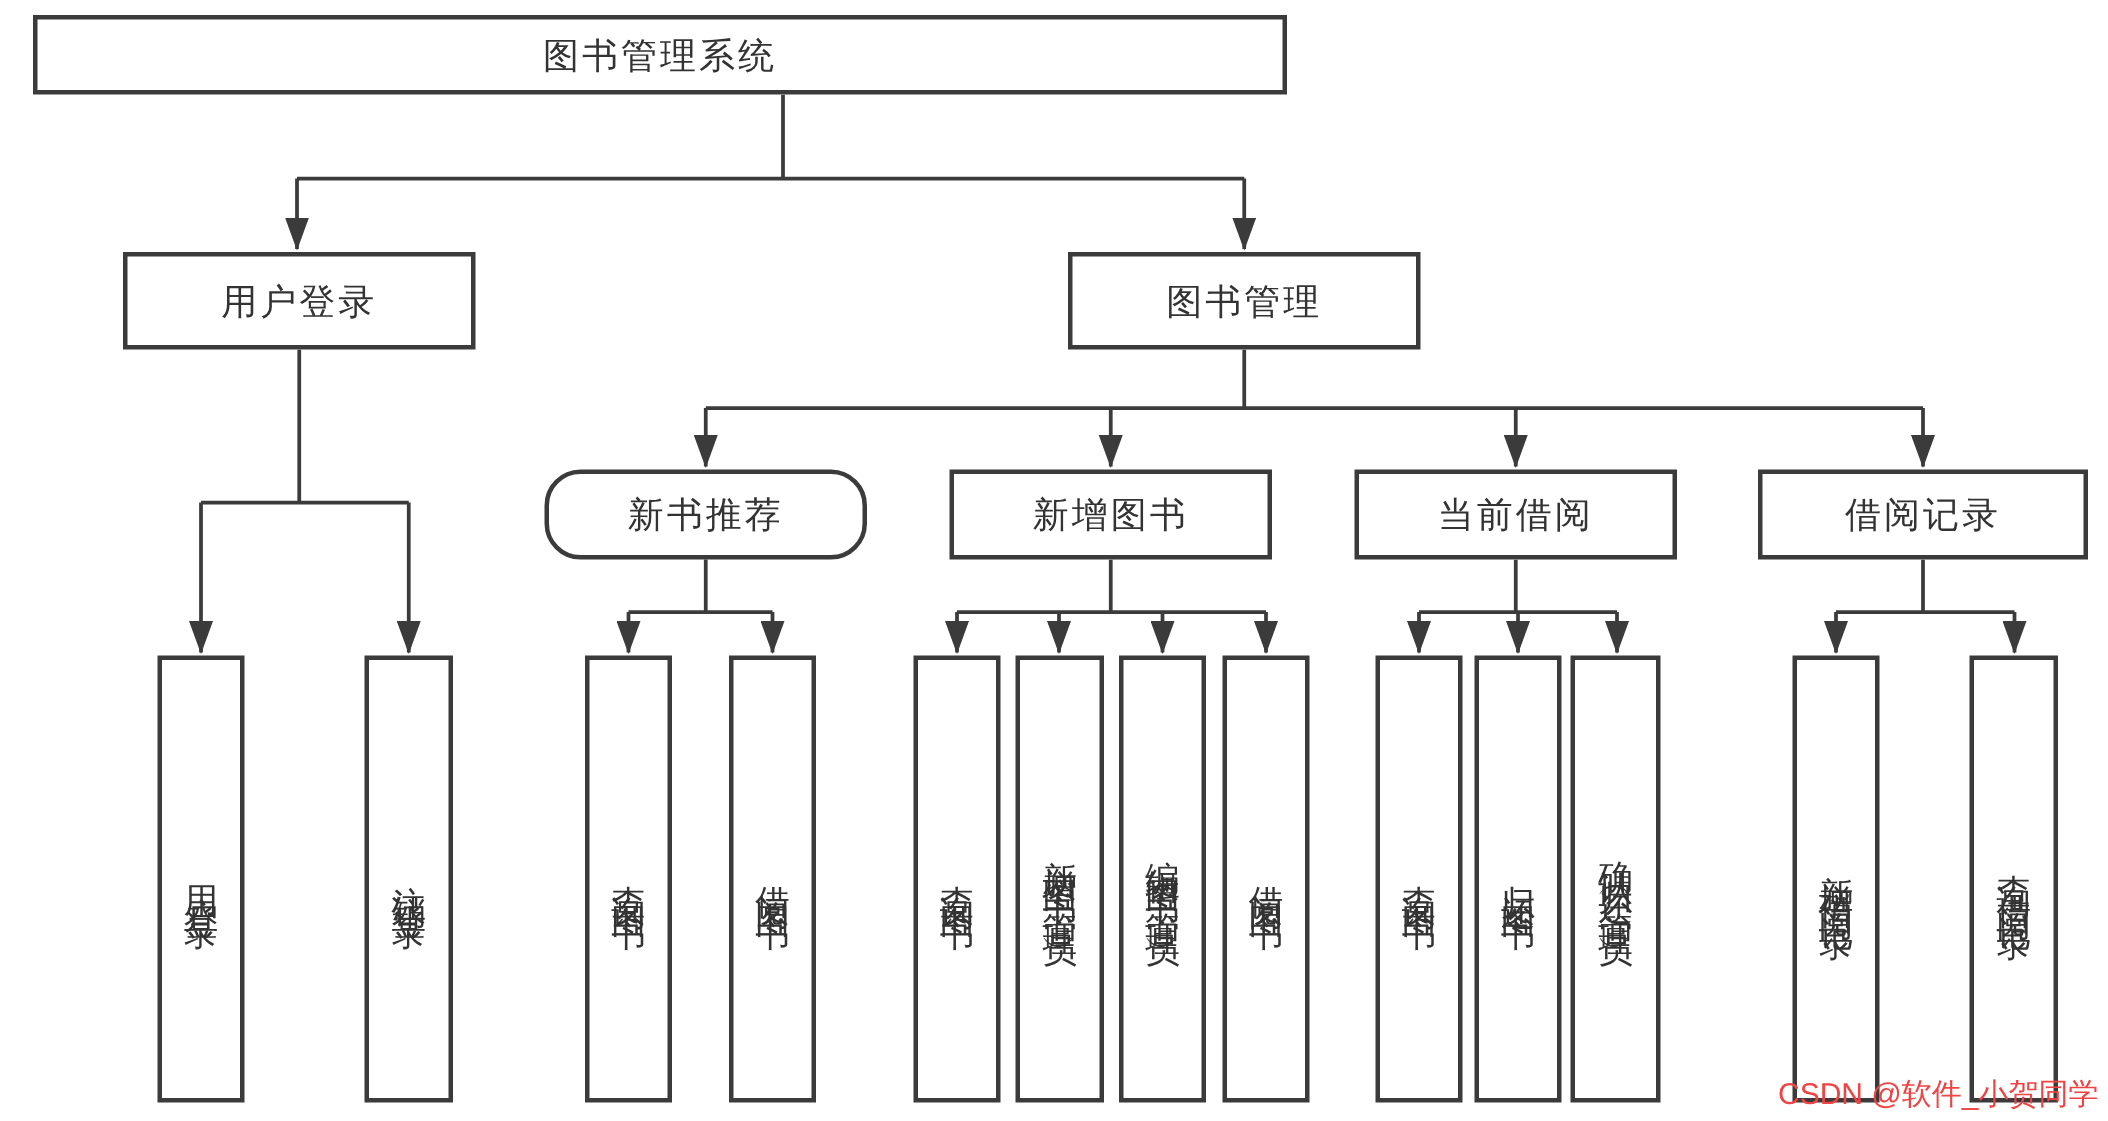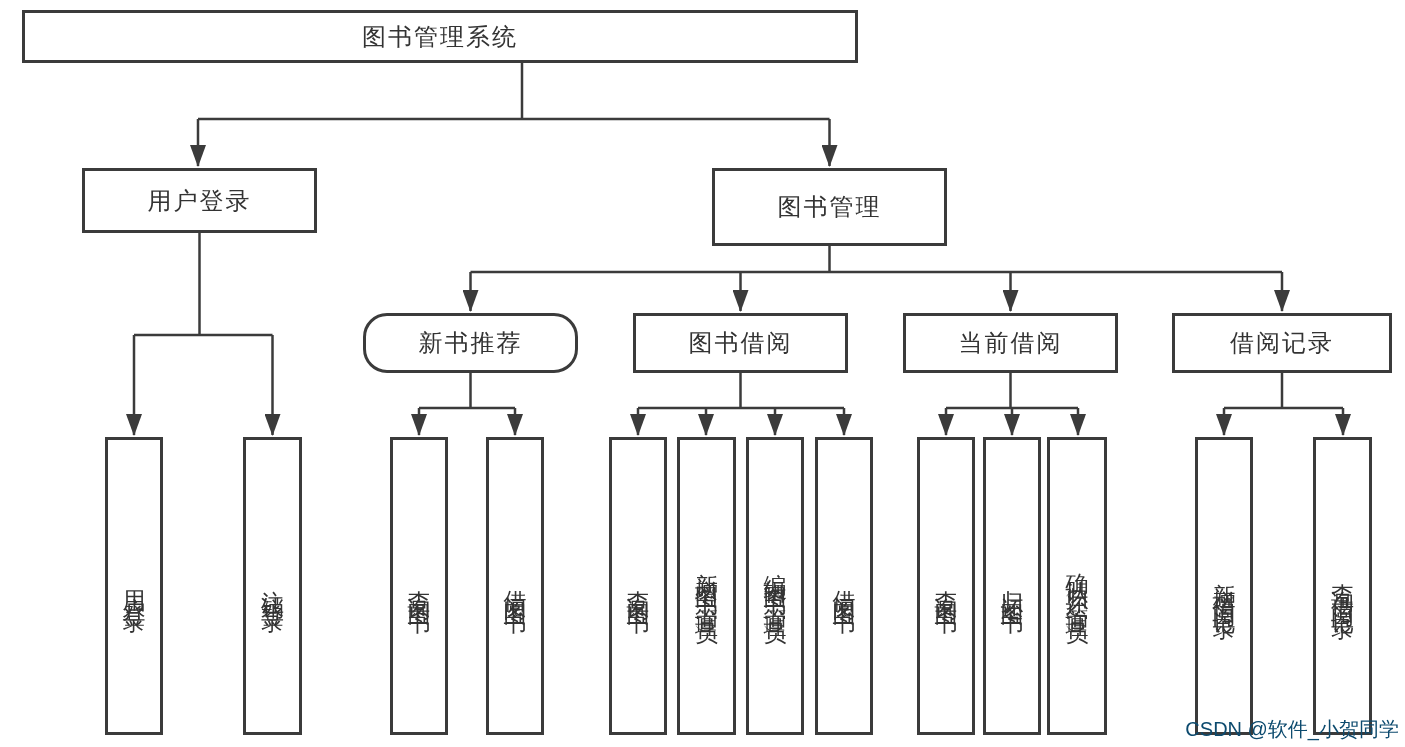--- a/index.html
+++ b/index.html
@@ -39,21 +39,21 @@
     font-size: 23px;
     letter-spacing: 7px;
     line-height: 1;
     white-space: nowrap;
   }
   .watermark {
     position: absolute;
     right: 6px;
     bottom: 4px;
     font-size: 20px;
-    color: #0c4a6e;
+    color: #ef4444;
     z-index: 3;
     white-space: nowrap;
   }
 </style>
 </head>
 <body>
 
 <div class="stage">
 
   <svg class="connectors" viewBox="0 0 1405 747" xmlns="http://www.w3.org/2000/svg">
@@ -106,29 +106,29 @@
     </g>
   </svg>
 
   <div class="node" style="left:22px; top:10px; width:836px; height:53px;">
     <span class="h-label">图书管理系统</span>
   </div>
 
   <div class="node" style="left:82px; top:168px; width:235px; height:65px;">
     <span class="h-label">用户登录</span>
   </div>
-  <div class="node" style="left:712px; top:168px; width:235px; height:78px;">
+  <div class="node" style="left:712px; top:168px; width:235px; height:65px;">
     <span class="h-label">图书管理</span>
   </div>
 
   <div class="node" style="left:363px; top:313px; width:215px; height:60px;border-radius:24px;">
     <span class="h-label">新书推荐</span>
   </div>
   <div class="node" style="left:633px; top:313px; width:215px; height:60px;">
-    <span class="h-label">图书借阅</span>
+    <span class="h-label">新增图书</span>
   </div>
   <div class="node" style="left:903px; top:313px; width:215px; height:60px;">
     <span class="h-label">当前借阅</span>
   </div>
   <div class="node" style="left:1172px; top:313px; width:220px; height:60px;">
     <span class="h-label">借阅记录</span>
   </div>
 
   <div class="node" style="left:105px; top:437px; width:58px; height:298px;">
     <span class="v-label">用户登录</span>

